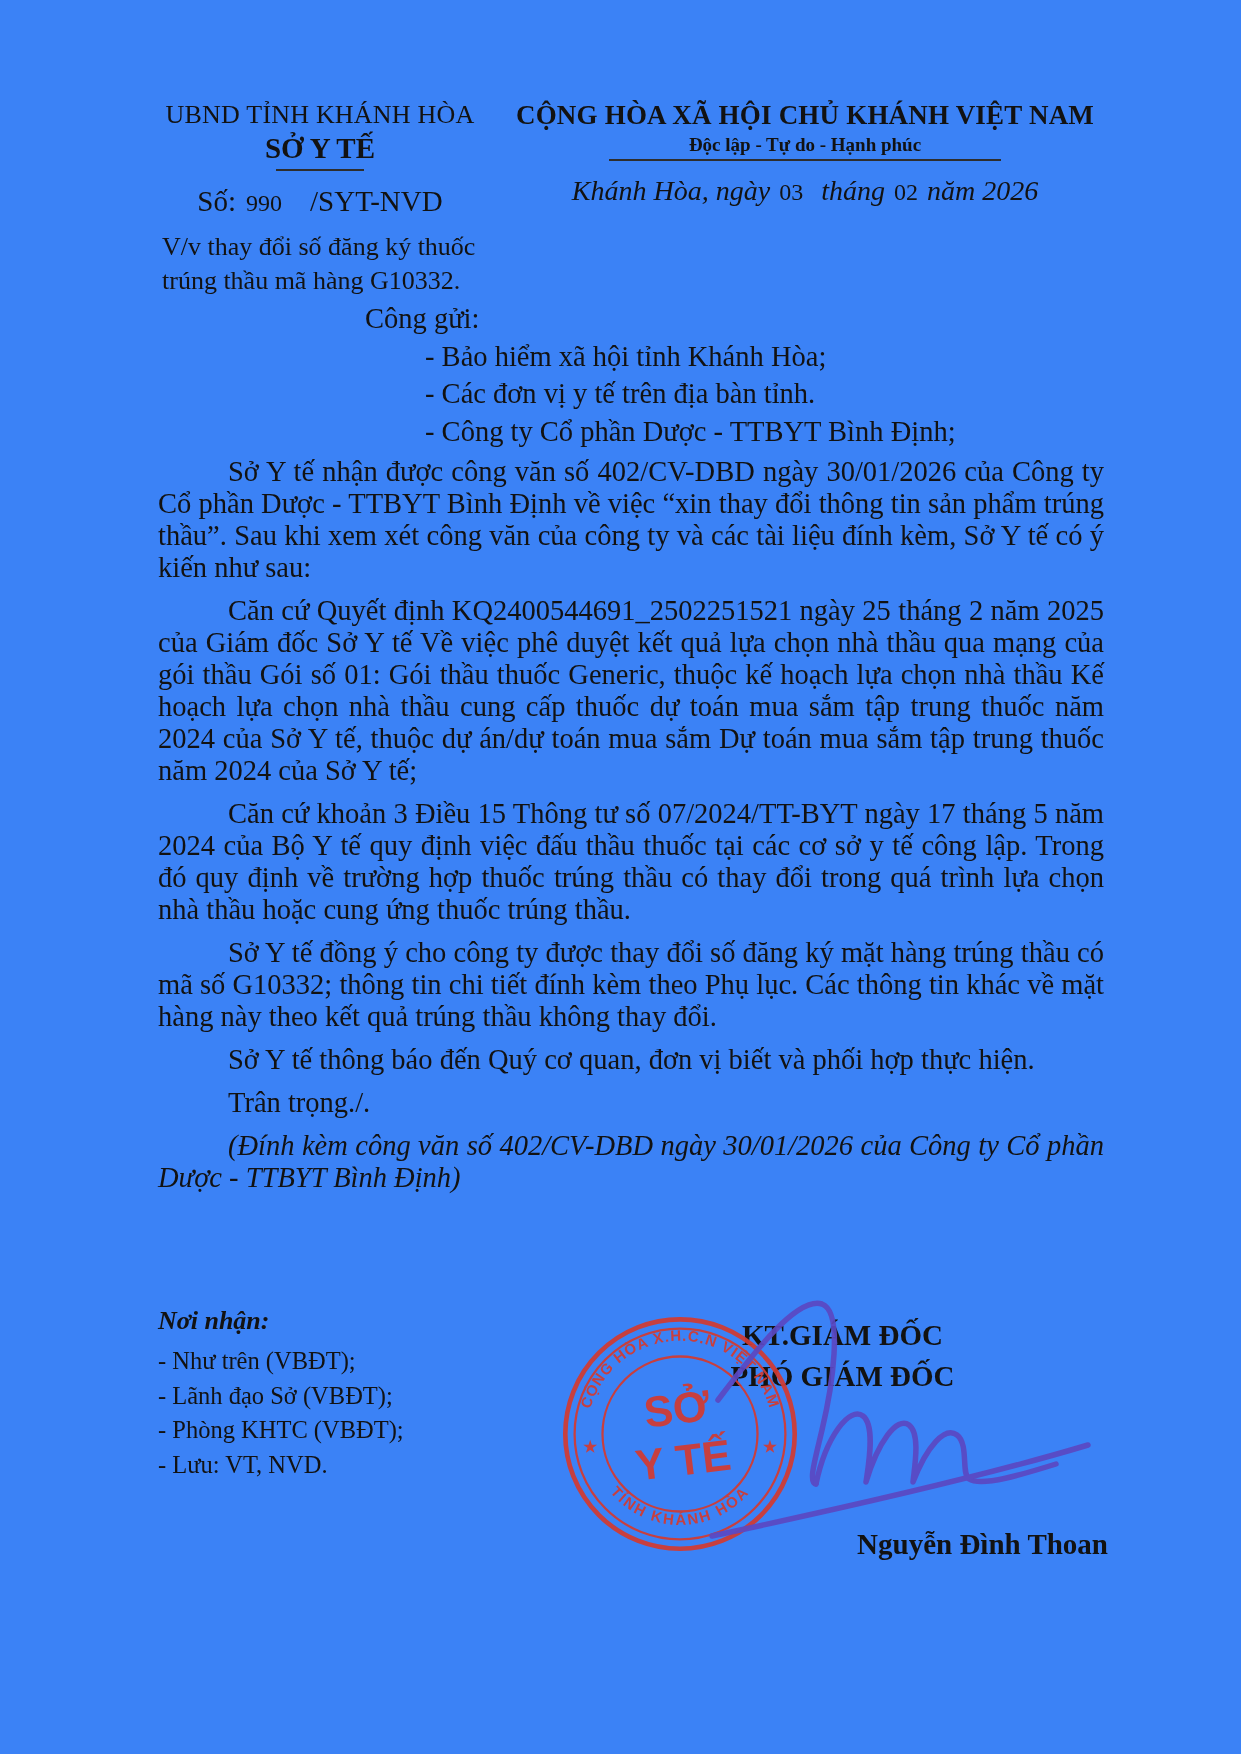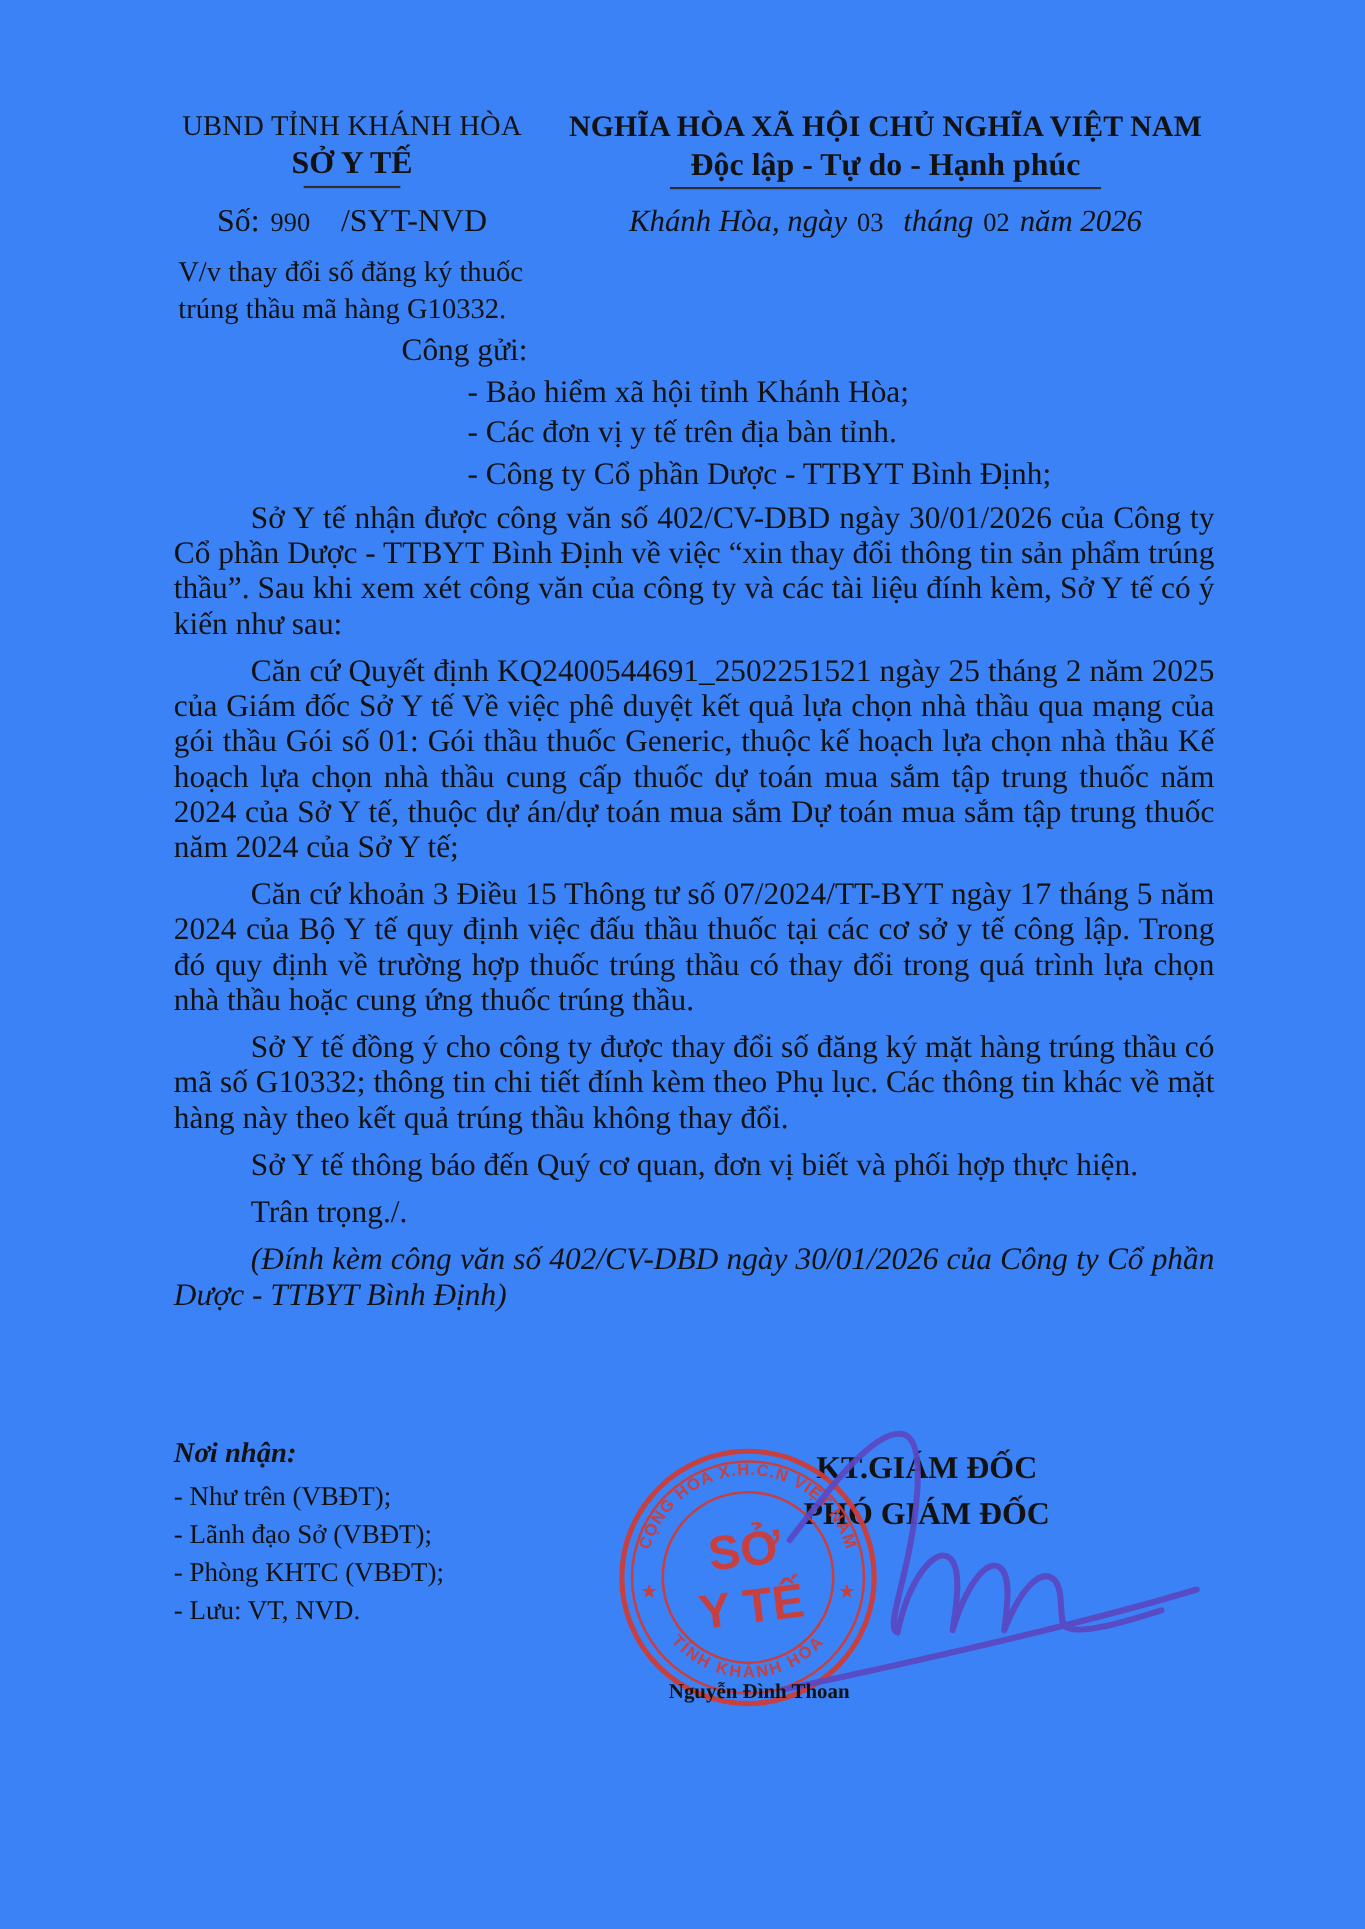--- a/index.html
+++ b/index.html
@@ -12,41 +12,41 @@
   .org-parent{font-size:26px;letter-spacing:.2px;}
   .org-name{font-size:29px;font-weight:bold;margin-top:2px;}
   .rule-org{width:88px;border-bottom:2px solid #2e2e2e;margin:4px auto 0 auto;}
   .so-line{margin-top:14px;font-size:29px;white-space:nowrap;}
   .so-label{margin-right:10px;}
   .fillnum{font-size:24px;font-style:normal;}
   .so-num{margin-right:28px;}
   .subject{margin-top:12px;text-align:left;font-size:26px;line-height:34px;padding-left:12px;}
   .hdr-right{position:absolute;left:505px;top:100px;width:600px;text-align:center;}
   .motto-nation{font-size:27px;font-weight:bold;letter-spacing:.2px;}
-  .motto{font-size:29px;font-weight:bold;margin-top:3px;}
+  .motto{font-size:19px;font-weight:bold;margin-top:3px;}
   .rule-motto{width:392px;border-bottom:2px solid #2e2e2e;margin:3px auto 0 auto;}
   .date-line{margin-top:14px;font-size:28px;font-style:italic;white-space:nowrap;}
   .date-line span{display:inline-block;}
   .d-prefix{margin-right:9px;}
   .d-day{margin-right:18px;}
   .d-mid{margin-right:9px;}
   .d-month{margin-right:9px;}
   
   .salute{position:absolute;left:365px;top:300px;font-size:28.5px;line-height:37.5px;}
   .salute .items{margin-left:60px;}
   
   .body-text{position:absolute;left:158px;top:456px;width:946px;font-size:28.5px;line-height:32px;text-align:justify;}
   .body-text p{margin:0 0 11px 0;text-indent:70px;}
   .attachment{font-style:italic;}
   
   .noi-nhan{position:absolute;left:158px;top:1306px;width:420px;}
   .noi-nhan .lbl{font-size:26px;font-weight:bold;font-style:italic;margin-bottom:8px;}
   .noi-nhan .itm{font-size:24.5px;line-height:34.5px;}
   .sig-titles{position:absolute;left:615px;top:1315px;width:455px;text-align:center;font-weight:bold;font-size:29px;line-height:41px;z-index:1;}
-  .signer-name{position:absolute;left:608px;top:1528px;width:500px;text-align:left;font-weight:bold;font-size:19px;z-index:4;}
+  .signer-name{position:absolute;left:608px;top:1528px;width:500px;text-align:right;font-weight:bold;font-size:29px;z-index:4;}
   .seal{position:absolute;left:556px;top:1310px;z-index:2;opacity:.93;}
   .ink{position:absolute;left:600px;top:1278px;z-index:3;}
 </style>
 </head>
 <body>
 
 <div class="page">
 
   <div class="hdr-left">
     <div class="org-parent">UBND TỈNH KHÁNH HÒA</div>
@@ -55,21 +55,21 @@
     <div class="so-line">
       <span class="so-label">Số:</span><span class="fillnum so-num">990</span><span>/SYT-NVD</span>
     </div>
     <div class="subject">
       <div>V/v thay đổi số đăng ký thuốc</div>
       <div>trúng thầu mã hàng G10332.</div>
     </div>
   </div>
 
   <div class="hdr-right">
-    <div class="motto-nation">NGHĨA HÒA XÃ HỘI CHỦ NGHĨA VIỆT NAM</div>
+    <div class="motto-nation">CỘNG HÒA XÃ HỘI CHỦ KHÁNH VIỆT NAM</div>
     <div class="motto">Độc lập - Tự do - Hạnh phúc</div>
     <div class="rule-motto"></div>
     <div class="date-line">
       <span class="d-prefix">Khánh Hòa, ngày</span><span class="fillnum d-day">03</span><span class="d-mid">tháng</span><span class="fillnum d-month">02</span><span>năm 2026</span>
     </div>
   </div>
 
   <div class="salute">
     <div>Công gửi:</div>
     <div class="items">

